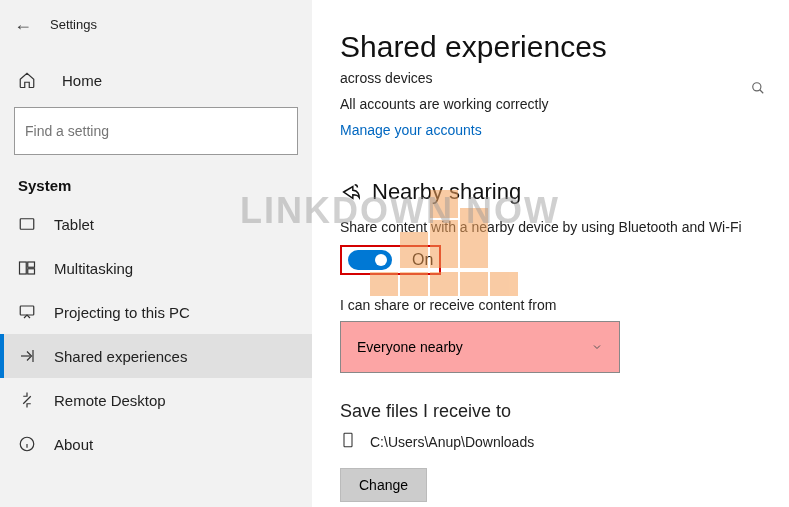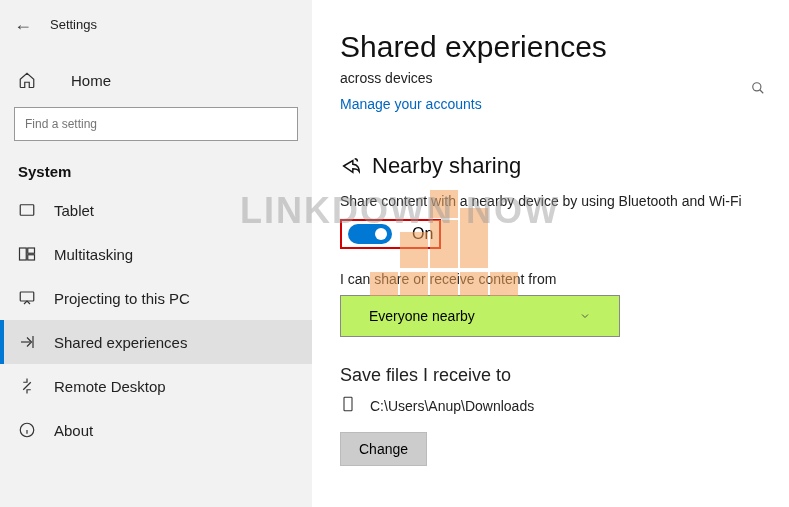--- a/index.html
+++ b/index.html
@@ -1,43 +1,43 @@
 <!DOCTYPE html>
 <html><head>
   <meta charset="utf-8">
   <style>
     * { margin: 0; padding: 0; box-sizing: border-box; font-family: "Segoe UI", Arial, sans-serif; }
     body { width: 789px; height: 507px; display: flex; overflow: hidden; background: #fff; position: relative; }
     .sidebar { width: 312px; background: #f2f2f2; height: 100%; padding-top: 8px; }
     .topbar { display: flex; align-items: center; padding: 6px 14px; gap: 18px; }
     .back-arrow { font-size: 18px; color: #444; cursor: pointer; }
     .title { font-size: 13px; color: #222; }
-    .home-row { display: flex; align-items: center; gap: 35px; padding: 12px 18px 10px 18px; margin-top: 18px; color: #222; font-size: 15px; cursor: pointer; }
+    .home-row { display: flex; align-items: center; gap: 26px; padding: 12px 18px 10px 18px; margin-top: 18px; color: #222; font-size: 15px; cursor: pointer; }
     .home-row .ic { width: 18px; display: flex; justify-content: center; }
     .search-wrap { padding: 0 14px; margin-top: 8px; }
-    .search { width: 100%; height: 34px; border: 1px solid #999; background: #fff; padding: 0 34px 0 10px; font-size: 12px; color: #666; position: relative; }
+    .search { width: 100%; height: 48px; border: 1px solid #999; background: #fff; padding: 0 34px 0 10px; font-size: 14px; color: #666; position: relative; }
     .search-ic { position: absolute; right: 24px; margin-top: -26px; color: #666; font-size: 14px; pointer-events: none; }
     .cat { font-weight: 600; font-size: 15px; padding: 22px 18px 8px 18px; color: #111; }
     .nav-item { display: flex; align-items: center; gap: 18px; padding: 13px 18px; font-size: 15px; color: #222; cursor: pointer; position: relative; }
     .nav-item .ic { width: 18px; display: flex; justify-content: center; color: #333; }
     .nav-item.active { background: #e0e0e0; }
     .nav-item.active::before { content: ""; position: absolute; left: 0; top: 0; bottom: 0; width: 4px; background: #0078d4; }
     .content { flex: 1; padding: 30px 24px 20px 28px; overflow: hidden; }
     .h1 { font-size: 30px; font-weight: 400; color: #111; margin-bottom: 6px; }
     .sub1 { font-size: 14px; color: #222; margin-top: 2px; }
     .sub2 { font-size: 14px; color: #222; margin-top: 10px; }
     .link { color: #0067c0; font-size: 14px; margin-top: 10px; display: inline-block; cursor: pointer; }
     .section-h { display: flex; align-items: center; gap: 10px; margin-top: 40px; font-size: 22px; font-weight: 400; color: #111; }
     .desc { font-size: 14px; color: #222; margin-top: 14px; }
     .toggle-row { display: flex; align-items: center; gap: 12px; margin-top: 10px; }
     .toggle-outline { border: 2px solid #d40000; padding: 3px 6px; display: inline-flex; align-items: center; gap: 20px; }
     .toggle { width: 44px; height: 20px; background: #0078d4; border-radius: 10px; position: relative; cursor: pointer; }
     .toggle::after { content: ""; position: absolute; width: 12px; height: 12px; background: #fff; border-radius: 50%; top: 4px; right: 5px; }
     .desc2 { font-size: 14px; color: #222; margin-top: 22px; }
-    .select { width: 280px; height: 42px; border: 1px solid #888; margin-top: 8px; display: flex; align-items: center; justify-content: space-between; padding: 0 28px; font-size: 14px; cursor: pointer; background: #bef264; }
+    .select { width: 280px; height: 52px; border: 1px solid #888; margin-top: 8px; display: flex; align-items: center; justify-content: space-between; padding: 0 16px; font-size: 14px; cursor: pointer; background: #fca5a5; }
     .desc3 { font-size: 18px; color: #222; margin-top: 28px; }
     .path-row { display: flex; align-items: flex-end; gap: 14px; margin-top: 8px; font-size: 14px; color: #222; }
     .btn { display: inline-block; background: #ccc; border: 1px solid #bbb; padding: 8px 18px; font-size: 14px; margin-top: 18px; cursor: pointer; }
     .watermark { position: absolute; left: 240px; top: 190px; font-size: 36px; font-weight: 700; color: rgba(150,150,150,0.45); letter-spacing: 2px; z-index: 5; pointer-events: none; }
     .wm-blocks { position: absolute; left: 360px; top: 190px; z-index: 4; opacity: 0.55; pointer-events: none; }
     .wm-blocks div { background: #f5a25a; position: absolute; }
     svg { display: block; }
   </style>
 </head>
 <body>
@@ -131,20 +131,21 @@
           <line x1="12" y1="12" x2="12" y2="17"></line>
         </svg>
       </span>
     <span>About</span>
   </div>
 </div>
 
 <div class="content">
   <div class="h1">Shared experiences</div>
   <div class="sub1">across devices</div>
+  <div class="sub2">All accounts are working correctly</div>
   <a class="link">Manage your accounts</a>
 
   <div class="section-h">
     <span>
       <svg width="22" height="22" viewBox="0 0 24 24" fill="none" stroke="#111" stroke-width="1.6">
           <path d="M4 12l10-6v4c6 0 7 6 7 8-2-3-7-3-7-3v4z"></path>
           <path d="M16 4c1.5 0 3 1 3 3"></path>
         </svg>
     </span>
     <span>Nearby sharing</span>

